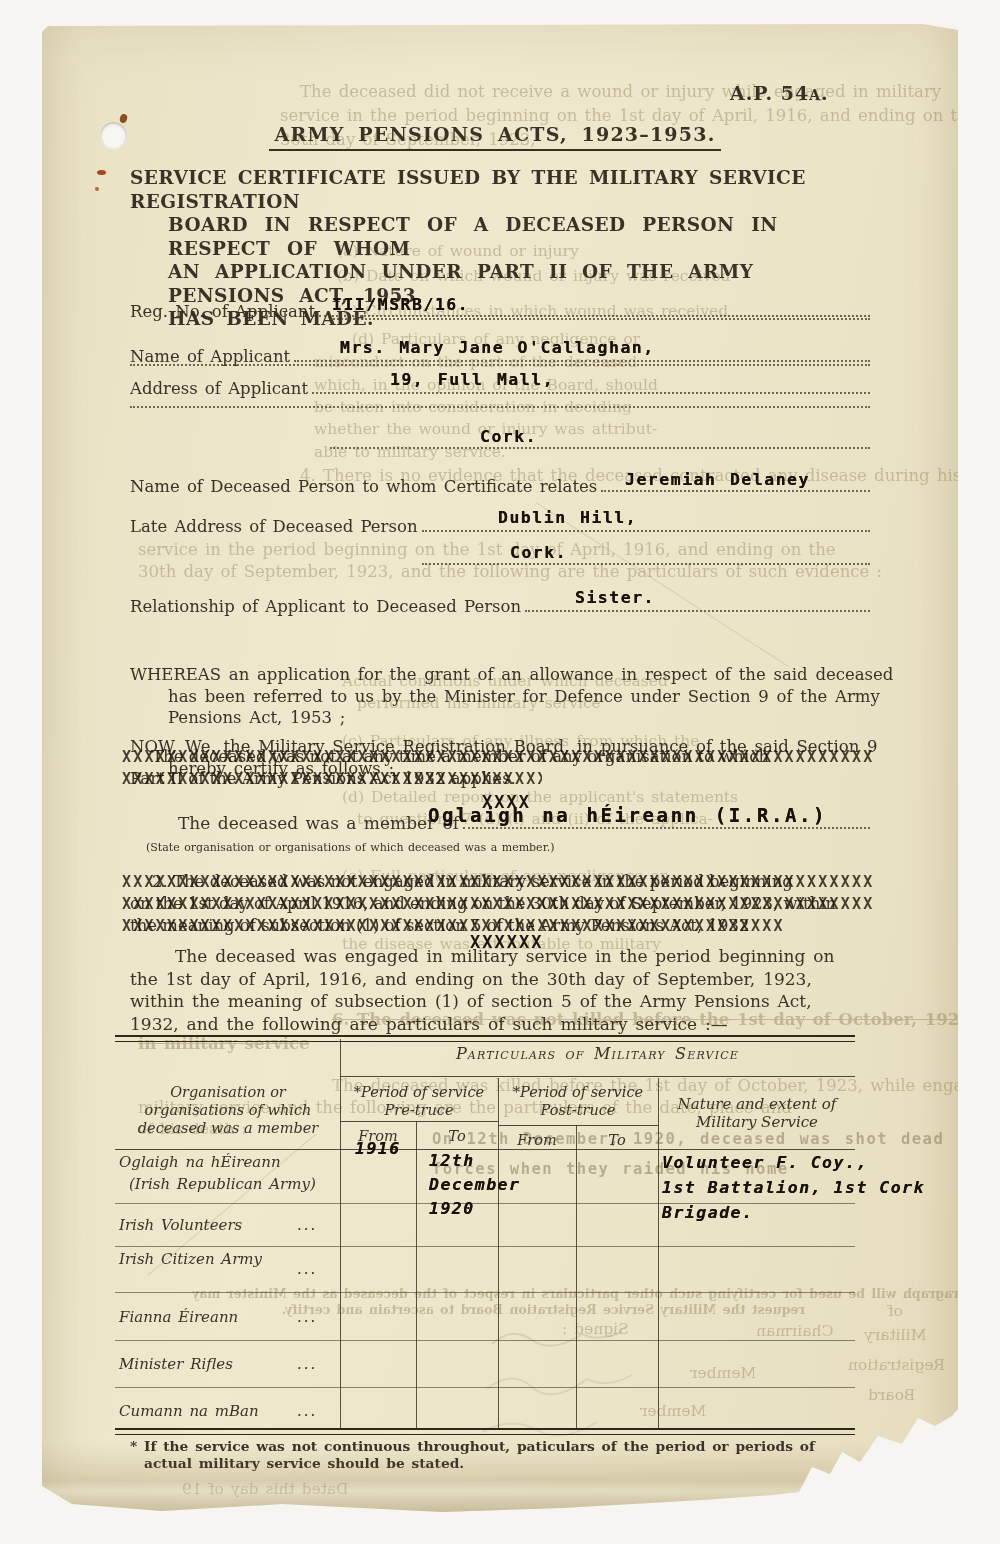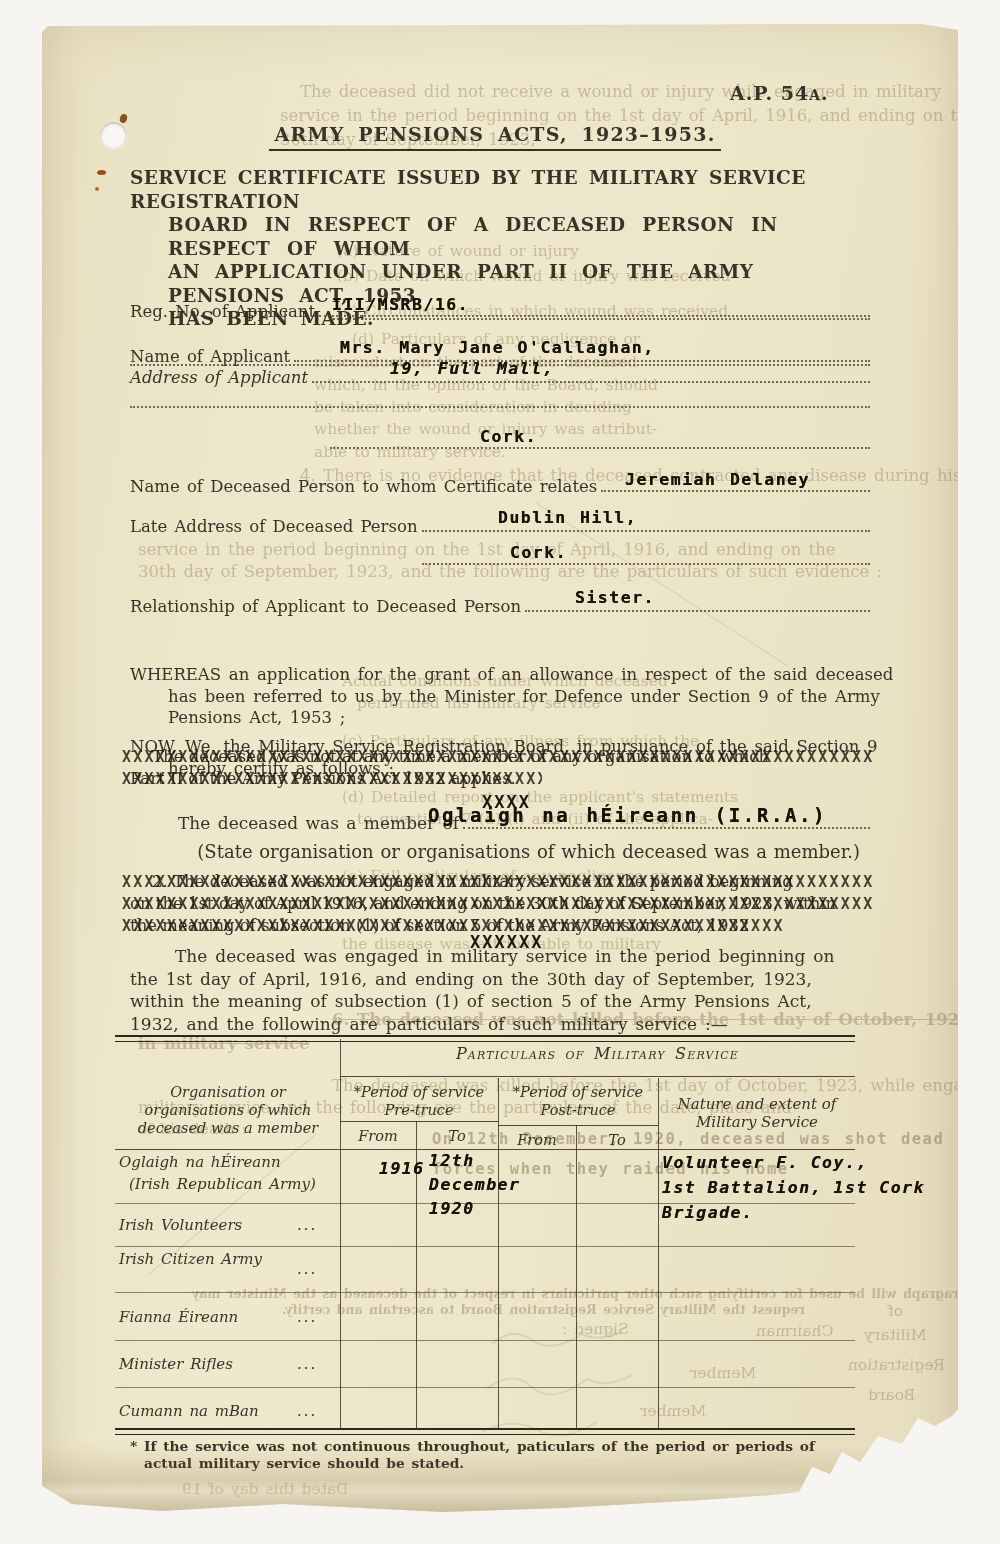--- a/index.html
+++ b/index.html
@@ -53,21 +53,21 @@
   
   .struckblk{position:absolute;left:88px;width:740px;}
   .struckline{position:relative;white-space:nowrap;font-size:16.5px;line-height:22px;color:#3a342a;}
   .struckline.ind1{padding-left:22px;}
   .xov{position:absolute;left:-8px;right:-2px;top:0px;overflow:hidden;white-space:nowrap;
     font-family:"DejaVu Sans Mono",monospace;font-weight:bold;font-size:15px;letter-spacing:2.2px;
     color:rgba(30,24,14,.82);}
   .xmark{position:absolute;font-family:"DejaVu Sans Mono",monospace;font-weight:bold;font-size:17px;
     letter-spacing:2px;color:#1c1710;}
 
-  .membernote{position:absolute;left:88px;width:730px;text-align:right;font-size:18px;word-spacing:1px;}
+  .membernote{position:absolute;left:104px;width:730px;text-align:left;font-size:11px;word-spacing:1px;}
 
   
   .tbl{position:absolute;left:73px;top:1011px;width:740px;height:397px;font-size:14.5px;font-style:italic;}
   .hline{position:absolute;height:0;border-top:1.5px solid rgba(52,44,30,.85);}
   .hline.thin{border-top:1px solid rgba(70,60,42,.6);}
   .vline{position:absolute;width:0;border-left:1.5px solid rgba(52,44,30,.8);}
   .dble{position:absolute;height:4px;border-top:2px solid #2e281c;border-bottom:1px solid #2e281c;}
   .tcap{position:absolute;left:225px;right:0;top:9px;text-align:center;font-variant:small-caps;
     font-size:16px;letter-spacing:1.2px;word-spacing:3px;}
   .thead{position:absolute;text-align:center;line-height:18px;}
@@ -165,21 +165,21 @@
   </div>
   <div class="dotline" style="left:288px;right:88px;top:294px;"></div>
 
   <div class="frow ink" style="top:322px;">
     <span class="lbl">Name of Applicant</span>
     <span class="leader"></span>
     <span class="typedv" style="left:210px;top:-8px;">Mrs. Mary Jane O'Callaghan,</span>
   </div>
   <div class="dotline" style="left:88px;right:88px;top:340px;"></div>
 
-  <div class="frow ink" style="top:343px;font-style:italic;">
+  <div class="frow ink" style="top:354px;">
     <span class="lbl">Address of Applicant</span>
     <span class="leader"></span>
     <span class="typedv" style="left:260px;top:-8px;">19, Full Mall,</span>
   </div>
   <div class="dotline" style="left:88px;right:88px;top:382px;"></div>
 
   <div class="dotline" style="left:288px;right:88px;top:423px;"></div>
   <span class="typedv" style="left:438px;top:403px;">Cork.</span>
 
   <div class="frow ink" style="top:452px;">
@@ -278,21 +278,21 @@
     <div class="rowdots" style="left:182px;top:181px;">...</div>
     <div class="orgname" style="left:4px;top:215px;">Irish Citizen Army</div>
     <div class="rowdots" style="left:182px;top:225px;">...</div>
     <div class="orgname" style="left:4px;top:273px;">Fianna Éireann</div>
     <div class="rowdots" style="left:182px;top:273px;">...</div>
     <div class="orgname" style="left:4px;top:320px;">Minister Rifles</div>
     <div class="rowdots" style="left:182px;top:320px;">...</div>
     <div class="orgname" style="left:4px;top:367px;">Cumann na mBan</div>
     <div class="rowdots" style="left:182px;top:367px;">...</div>
 
-    <span class="typedv" style="left:240px;top:124px;margin-left:24px;">1916</span>
+    <span class="typedv" style="left:240px;top:104px;">1916</span>
     <span class="typedv" style="left:314px;top:116px;">12th</span>
     <span class="typedv" style="left:314px;top:140px;">December</span>
     <span class="typedv" style="left:314px;top:164px;">1920</span>
     <span class="typedv" style="left:547px;top:118px;">Volunteer F. Coy.,</span>
     <span class="typedv" style="left:547px;top:143px;">1st Battalion, 1st Cork</span>
     <span class="typedv" style="left:547px;top:168px;">Brigade.</span>
   </div>
 
   <div class="foot ink">* If the service was not continuous throughout, paticulars of the period or periods of actual military service should be stated.</div>
 

